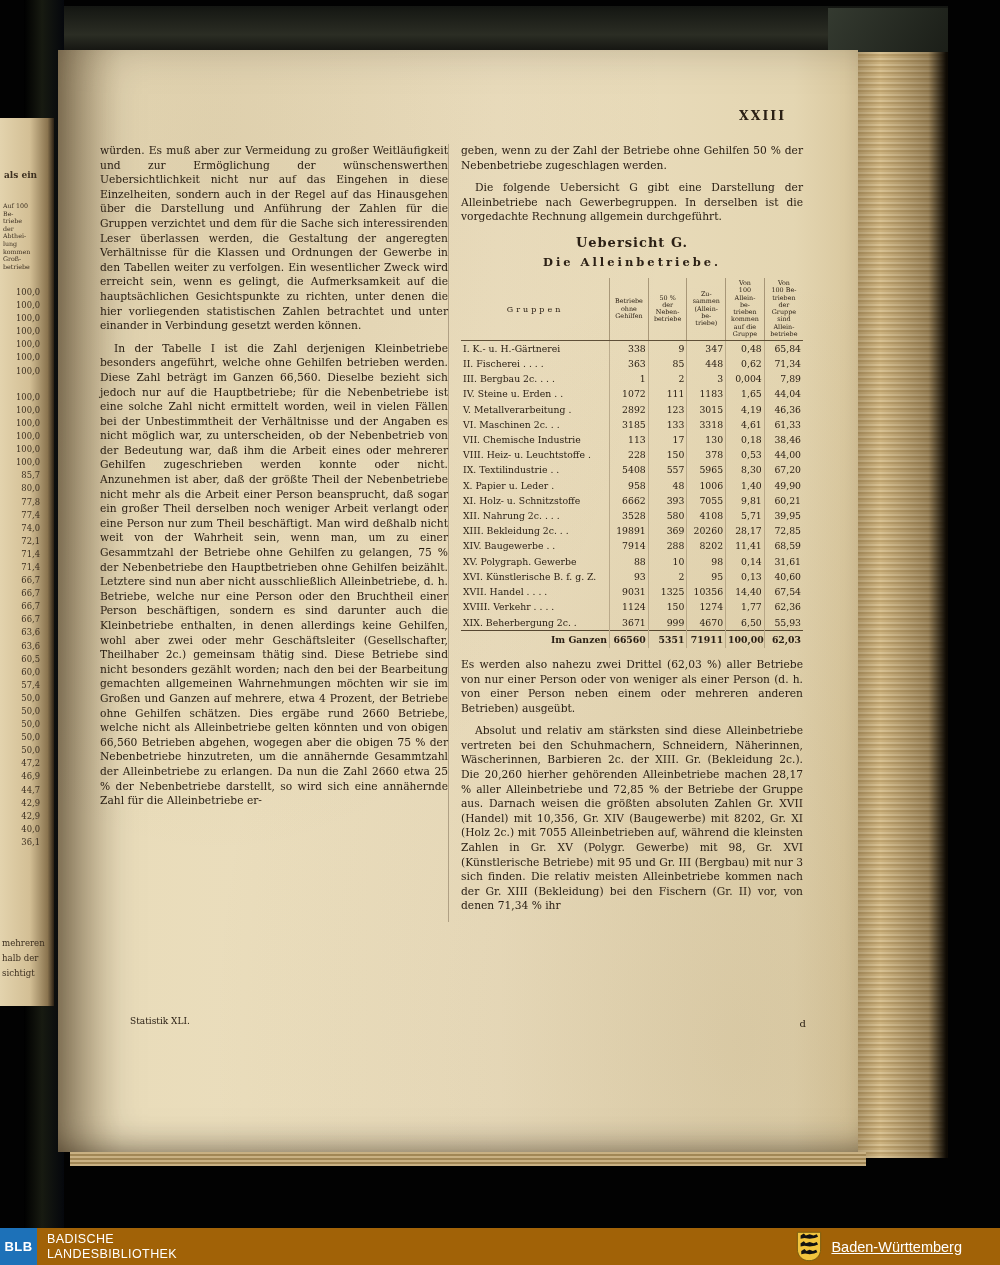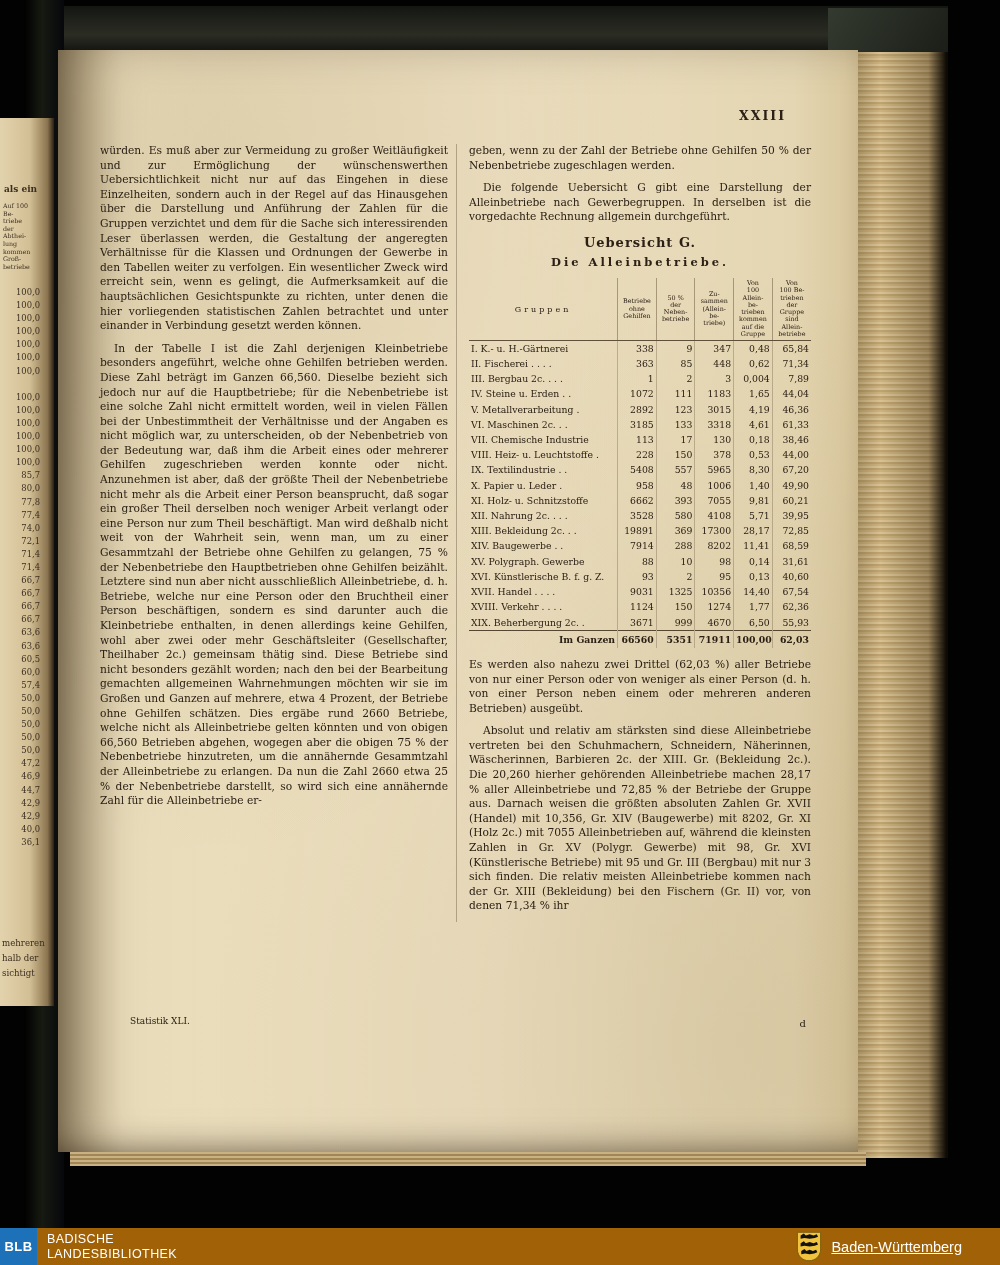--- a/index.html
+++ b/index.html
@@ -9,21 +9,21 @@
   
   .book-top{position:absolute;left:55px;top:6px;width:893px;height:52px;
             background:linear-gradient(#141612,#2b2d24 55%,#0b0b09);}
   .cover-corner{position:absolute;left:828px;top:8px;width:120px;height:54px;
             background:linear-gradient(120deg,#343a30,#1a1d17);}
   .spine{position:absolute;left:24px;top:0;width:40px;height:1228px;
             background:linear-gradient(90deg,#000 0%,#171a11 45%,#05070c 100%);}
   .facing-strip{position:absolute;left:0;top:118px;width:54px;height:888px;
             background:linear-gradient(90deg,#e3d3ad 0%,#d3bf95 55%,#8a744f 88%,#2a2014 100%);
             color:#3c2f20;overflow:hidden;}
-  .frag-top{position:absolute;left:4px;top:66px;font-size:9px;font-weight:bold;white-space:nowrap;}
+  .frag-top{position:absolute;left:4px;top:52px;font-size:9px;font-weight:bold;white-space:nowrap;}
   .margin-head{position:absolute;left:3px;top:84px;width:42px;font-size:6.3px;line-height:7.6px;
             white-space:pre-line;text-align:left;}
   .margin-nums{position:absolute;left:4px;top:168px;width:36px;font-size:8.4px;line-height:13.1px;
             text-align:right;white-space:pre-line;}
   .frag-bottom{position:absolute;left:2px;top:818px;font-size:8.6px;line-height:15px;white-space:pre-line;}
 
   .page{position:absolute;left:58px;top:50px;width:800px;height:1102px;
         background:
           radial-gradient(ellipse at 20% 10%, rgba(120,90,40,.10), transparent 50%),
           radial-gradient(ellipse at 85% 90%, rgba(120,90,40,.12), transparent 55%),
@@ -33,21 +33,21 @@
   .fore-edge{position:absolute;left:858px;top:52px;width:90px;height:1106px;
         background:
           linear-gradient(90deg,rgba(60,40,12,.25),rgba(0,0,0,0) 25%,rgba(45,28,6,.35) 78%,#0e0a04 98%),
           repeating-linear-gradient(to bottom,#d8c294 0 2px,#bfa470 2px 4px,#ccb27f 4px 6px);}
   .bottom-edge{position:absolute;left:70px;top:1152px;width:796px;height:14px;
         background:repeating-linear-gradient(to bottom,#c9b183 0 2px,#a18756 2px 4px);}
 
   
   .page-num{position:absolute;right:72px;top:58px;font-size:12.5px;font-weight:bold;letter-spacing:2px;}
   .columns{position:absolute;left:42px;top:94px;width:716px;display:flex;}
-  .col-left{width:348px;margin-right:8px;}
+  .col-left{width:348px;margin-right:0;}
   .col-right{width:342px;border-left:1px solid rgba(75,58,36,.35);padding-left:12px;}
   .para{font-size:10.7px;line-height:14.6px;text-align:justify;margin:0 0 8px 0;}
   .indent{text-indent:14px;}
   .heading1{text-align:center;font-weight:bold;font-size:13px;letter-spacing:1px;margin:10px 0 5px;}
   .heading2{text-align:center;font-weight:bold;font-size:11.5px;letter-spacing:3px;margin:0 0 9px;}
 
   table.g{width:100%;border-collapse:collapse;font-size:9.3px;color:#2b2015;table-layout:fixed;}
   table.g th{font-size:6.4px;line-height:7.3px;font-weight:normal;white-space:pre-line;
              vertical-align:middle;text-align:center;padding:2px 1px;
              border-left:1px solid rgba(90,70,45,.45);border-bottom:1px solid rgba(60,45,25,.8);}
@@ -291,21 +291,21 @@
                 <td class="t-num">3528</td>
                 <td class="t-num">580</td>
                 <td class="t-num">4108</td>
                 <td class="t-num">5,71</td>
                 <td class="t-num">39,95</td>
               </tr>
               <tr>
                 <td class="t-label">XIII. Bekleidung 2c.  .  .</td>
                 <td class="t-num">19891</td>
                 <td class="t-num">369</td>
-                <td class="t-num">17300</td>
+                <td class="t-num">20260</td>
                 <td class="t-num">28,17</td>
                 <td class="t-num">72,85</td>
               </tr>
               <tr>
                 <td class="t-label">XIV. Baugewerbe  .  .</td>
                 <td class="t-num">7914</td>
                 <td class="t-num">288</td>
                 <td class="t-num">8202</td>
                 <td class="t-num">11,41</td>
                 <td class="t-num">68,59</td>

